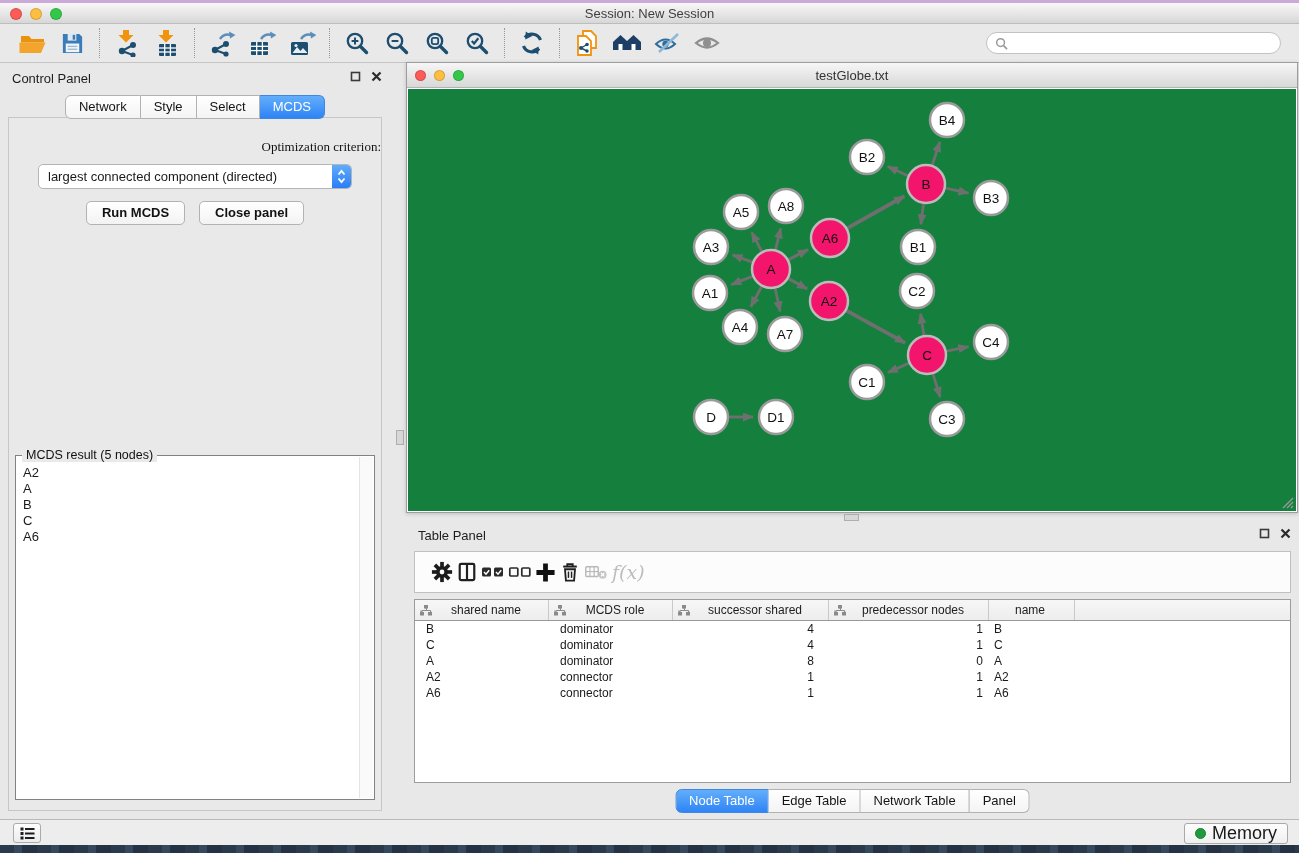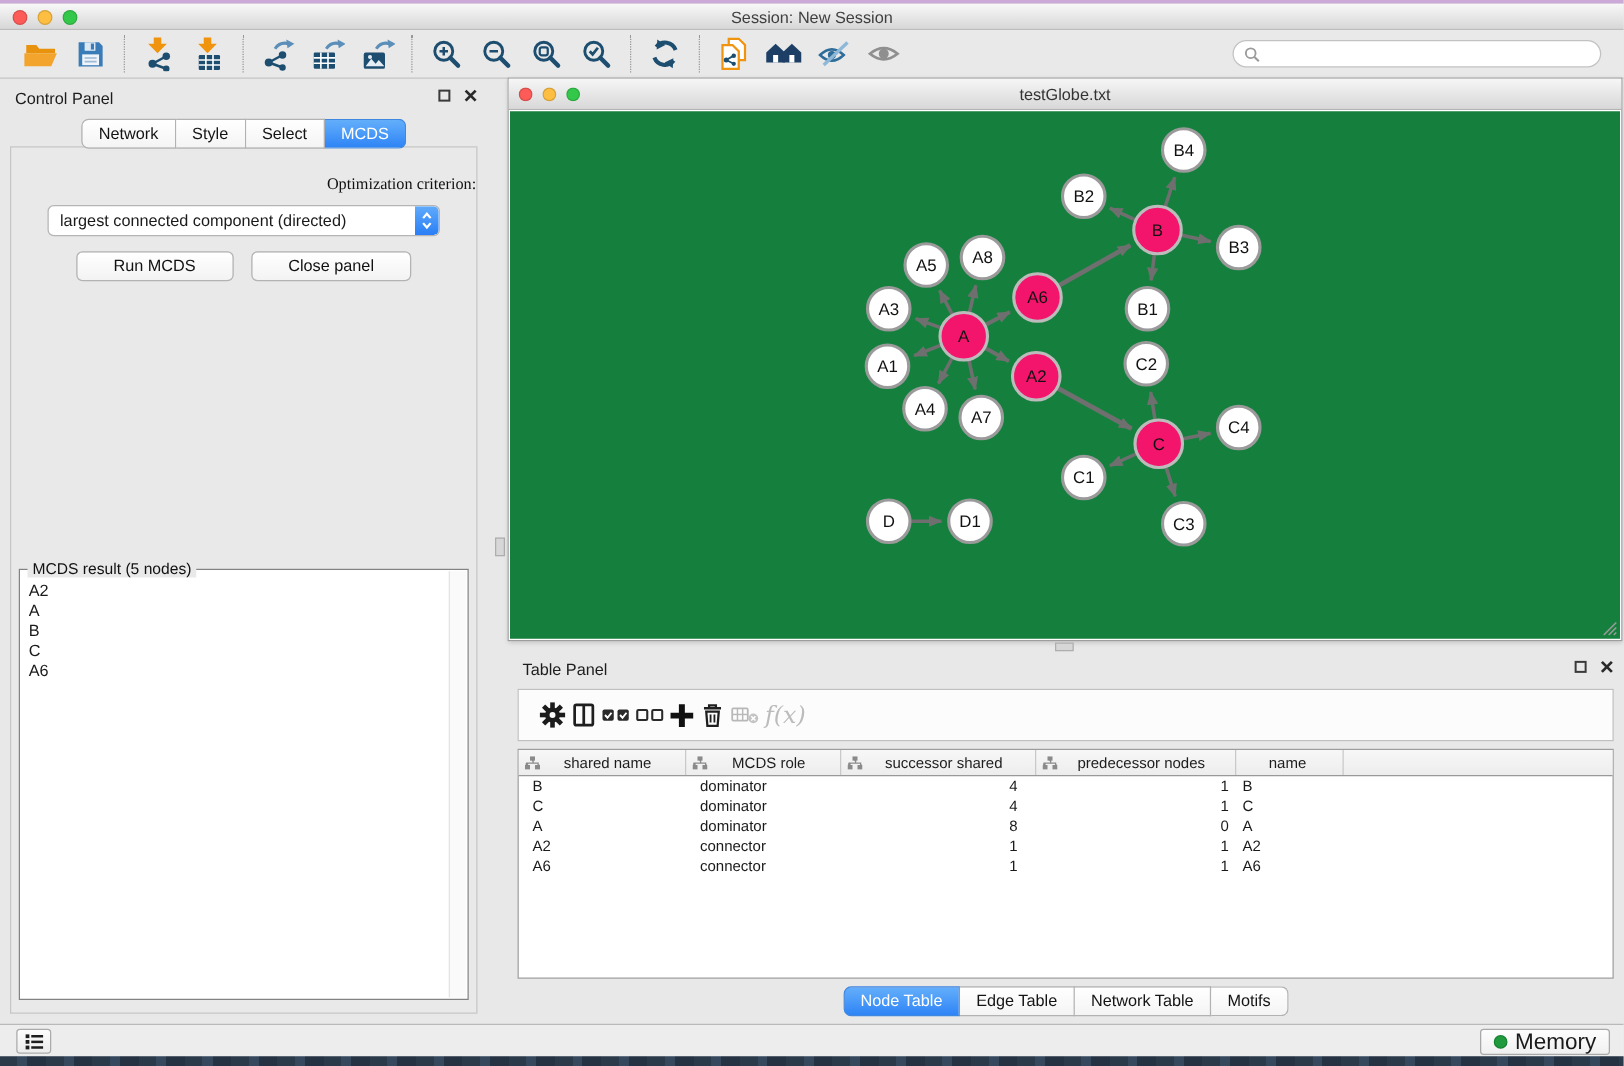--- a/index.html
+++ b/index.html
@@ -39,21 +39,21 @@
   .cp-content { position:absolute; left:8px; right:8px; top:54px; bottom:8px;
     background:#e9e9e9; border:1px solid #c6c6c6; }
   .opt-label { margin-top:21px; text-align:right; font-size:13px; color:#111;font-family:Liberation Serif, serif; }
   .dropdown { margin:9px auto 0; width:314px; height:25px; background:#fff; border:1px solid #b5b5b5;
     border-radius:5px; display:flex; align-items:center; overflow:hidden; }
   .dropdown .dd-value { flex:1; font-size:13px; padding-left:9px; white-space:nowrap; }
   .dropdown .dd-stepper { width:19px; align-self:stretch; background:linear-gradient(#5fabfb,#2a7ef6);
     display:flex; align-items:center; justify-content:center; border-radius:0 4px 4px 0; }
   .cp-buttons { margin-top:12px; display:flex; justify-content:center; gap:14px; }
   .btn { background:linear-gradient(#ffffff,#f3f3f3); border:1px solid #b3b3b3; border-radius:5px;
-    font-size:13px; color:#111; padding:3px 29px 4px; font-family:inherit; cursor:default; }
+    font-size:13px; color:#111; padding:3px 15px 4px; font-family:inherit; cursor:default;font-weight:bold; }
   .result-box { position:absolute; left:6px; right:6px; top:337px; bottom:10px;
     border:1px solid #828282; background:#fff; }
   .result-legend { position:absolute; top:-8px; left:6px; background:#e9e9e9; padding:0 4px; font-size:12.5px; color:#111; }
   .result-list { position:absolute; inset:1px 15px 1px 1px; padding:8px 6px 0; font-size:13px; line-height:16px; overflow:hidden; }
   .result-scroll { position:absolute; top:1px; right:1px; bottom:1px; width:14px; background:#fafafa; border-left:1px solid #e4e4e4; }
 
   
   .net-window { position:absolute; left:406px; top:62px; width:892px; height:451px;
     border:1px solid #9d9d9d; background:#fff; box-shadow:0 1px 4px rgba(0,0,0,.18);padding-left:36px; }
   .net-titlebar { position:absolute; left:0; right:0; top:0; height:25px;
@@ -574,21 +574,21 @@
         <div class="td r" style="width:141px">1</div>
         <div class="td r" style="width:169px">1</div>
         <div class="td l" style="width:86px">A6</div>
       </div>
     </div>
   </div>
   <div class="tp-tabs seg">
     <span class="tab active">Node Table</span>
     <span class="tab">Edge Table</span>
     <span class="tab">Network Table</span>
-    <span class="tab">Motifs</span>
+    <span class="tab">Panel</span>
   </div>
 </div>
 
 <div class="status-bar">
   <div class="list-btn">
     <svg width="15" height="13" viewBox="0 0 15 13">
       <g fill="#1e1e1e">
         <rect x="0.5" y="0.5" width="3" height="3"></rect>
           <rect x="0.5" y="5" width="3" height="3"></rect>
           <rect x="0.5" y="9.5" width="3" height="3"></rect>

